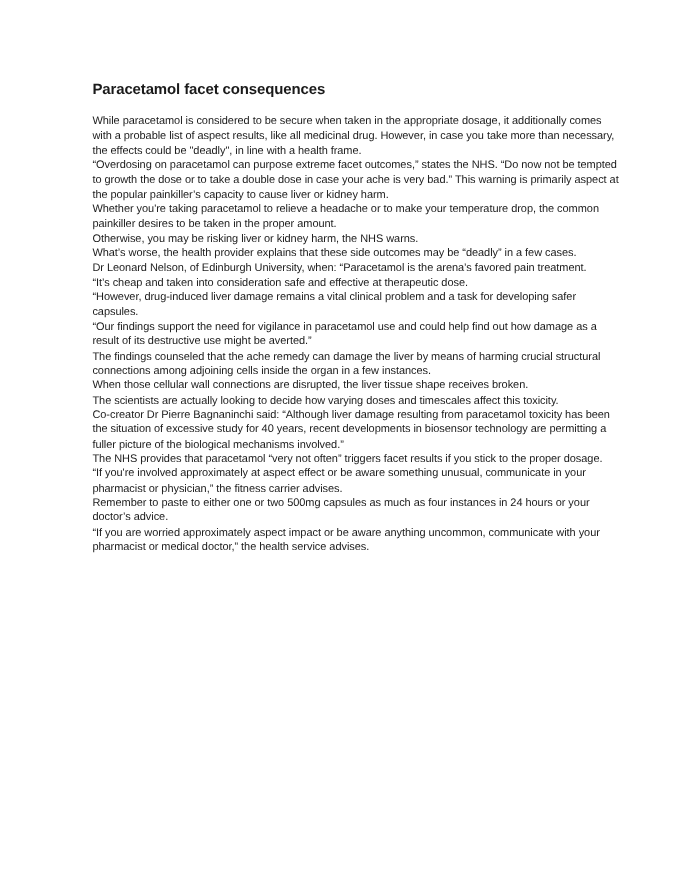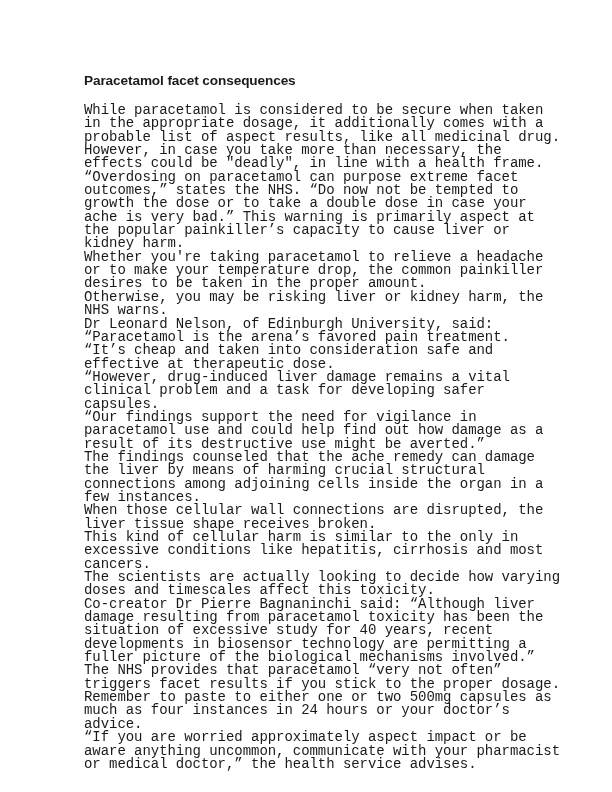--- a/index.html
+++ b/index.html
@@ -23,43 +23,43 @@
       margin-left: 24px;
     }
     .title {
       font-size: 13.6px;
       font-weight: bold;
       margin: 0 0 15px 0;
       line-height: 17px;
       letter-spacing: -0.1px;
     }
     .para {
-      font-size: 14px;
+      font-size: 10px;
       line-height: 13.35px;
       margin: 0;
       letter-spacing: -0.05px;
-      font-family: Liberation Mono, monospace;
     }
   </style>
 </head>
 <body>
 
 <div class="page">
   <h1 class="title">Paracetamol facet consequences</h1>
   <div>
     <p class="para">While paracetamol is considered to be secure when taken in the appropriate dosage, it additionally comes with a probable list of aspect results, like all medicinal drug. However, in case you take more than necessary, the effects could be "deadly", in line with a health frame.</p>
     <p class="para">“Overdosing on paracetamol can purpose extreme facet outcomes,” states the NHS. “Do now not be tempted to growth the dose or to take a double dose in case your ache is very bad.” This warning is primarily aspect at the popular painkiller’s capacity to cause liver or kidney harm.</p>
     <p class="para">Whether you're taking paracetamol to relieve a headache or to make your temperature drop, the common painkiller desires to be taken in the proper amount.</p>
     <p class="para">Otherwise, you may be risking liver or kidney harm, the NHS warns.</p>
-    <p class="para">Dr Leonard Nelson, of Edinburgh University, said: “Paracetamol is the arena’s favored pain treatment.</p>
+    <p class="para">What’s worse, the health provider explains that these side outcomes may be “deadly” in a few cases.</p>
+    <p class="para">Dr Leonard Nelson, of Edinburgh University, when: “Paracetamol is the arena’s favored pain treatment.</p>
     <p class="para">“It’s cheap and taken into consideration safe and effective at therapeutic dose.</p>
     <p class="para">“However, drug-induced liver damage remains a vital clinical problem and a task for developing safer capsules.</p>
     <p class="para">“Our findings support the need for vigilance in paracetamol use and could help find out how damage as a result of its destructive use might be averted.”</p>
     <p class="para">The findings counseled that the ache remedy can damage the liver by means of harming crucial structural connections among adjoining cells inside the organ in a few instances.</p>
     <p class="para">When those cellular wall connections are disrupted, the liver tissue shape receives broken.</p>
-    <p class="para">This kind of cellular harm is similar to the only in excessive conditions like hepatitis, cirrhosis and most cancers.</p>
     <p class="para">The scientists are actually looking to decide how varying doses and timescales affect this toxicity.</p>
     <p class="para">Co-creator Dr Pierre Bagnaninchi said: “Although liver damage resulting from paracetamol toxicity has been the situation of excessive study for 40 years, recent developments in biosensor technology are permitting a fuller picture of the biological mechanisms involved.”</p>
     <p class="para">The NHS provides that paracetamol “very not often” triggers facet results if you stick to the proper dosage.</p>
+    <p class="para">“If you're involved approximately at aspect effect or be aware something unusual, communicate in your pharmacist or physician,” the fitness carrier advises.</p>
     <p class="para">Remember to paste to either one or two 500mg capsules as much as four instances in 24 hours or your doctor’s advice.</p>
     <p class="para">“If you are worried approximately  aspect impact or be aware anything uncommon, communicate with your pharmacist or medical doctor,” the health service advises.</p>
   </div>
 </div>
 
 </body></html>

